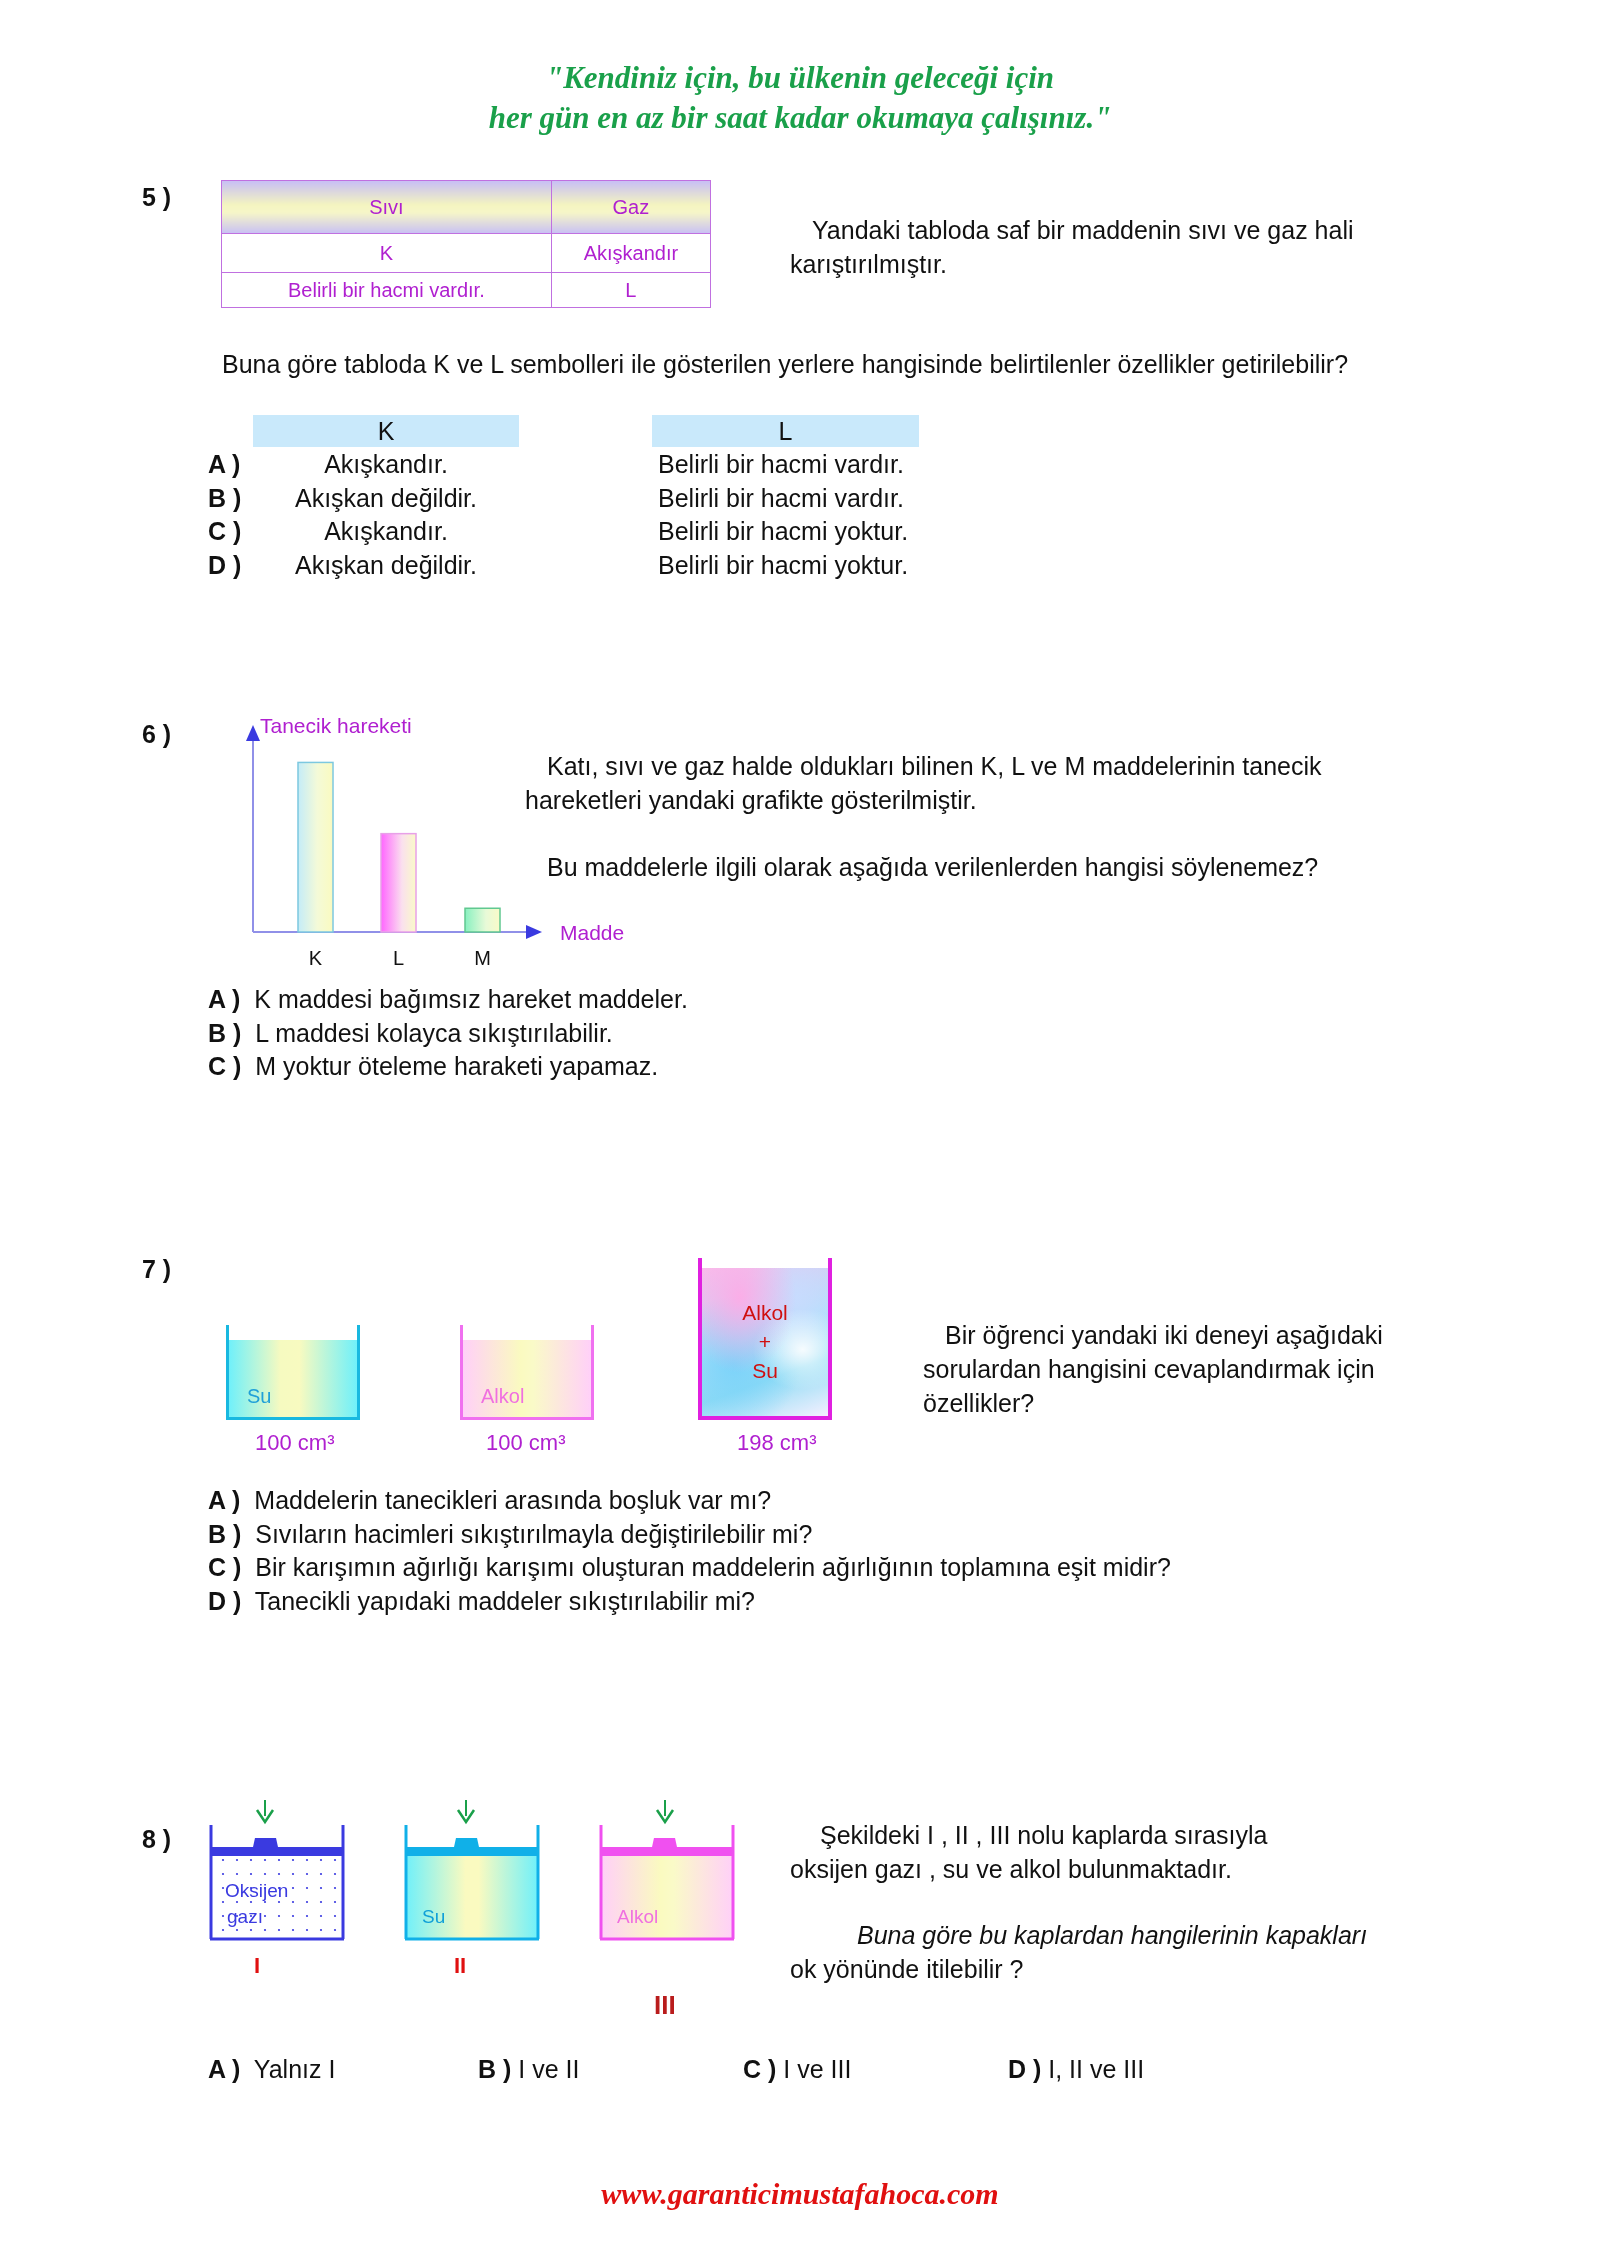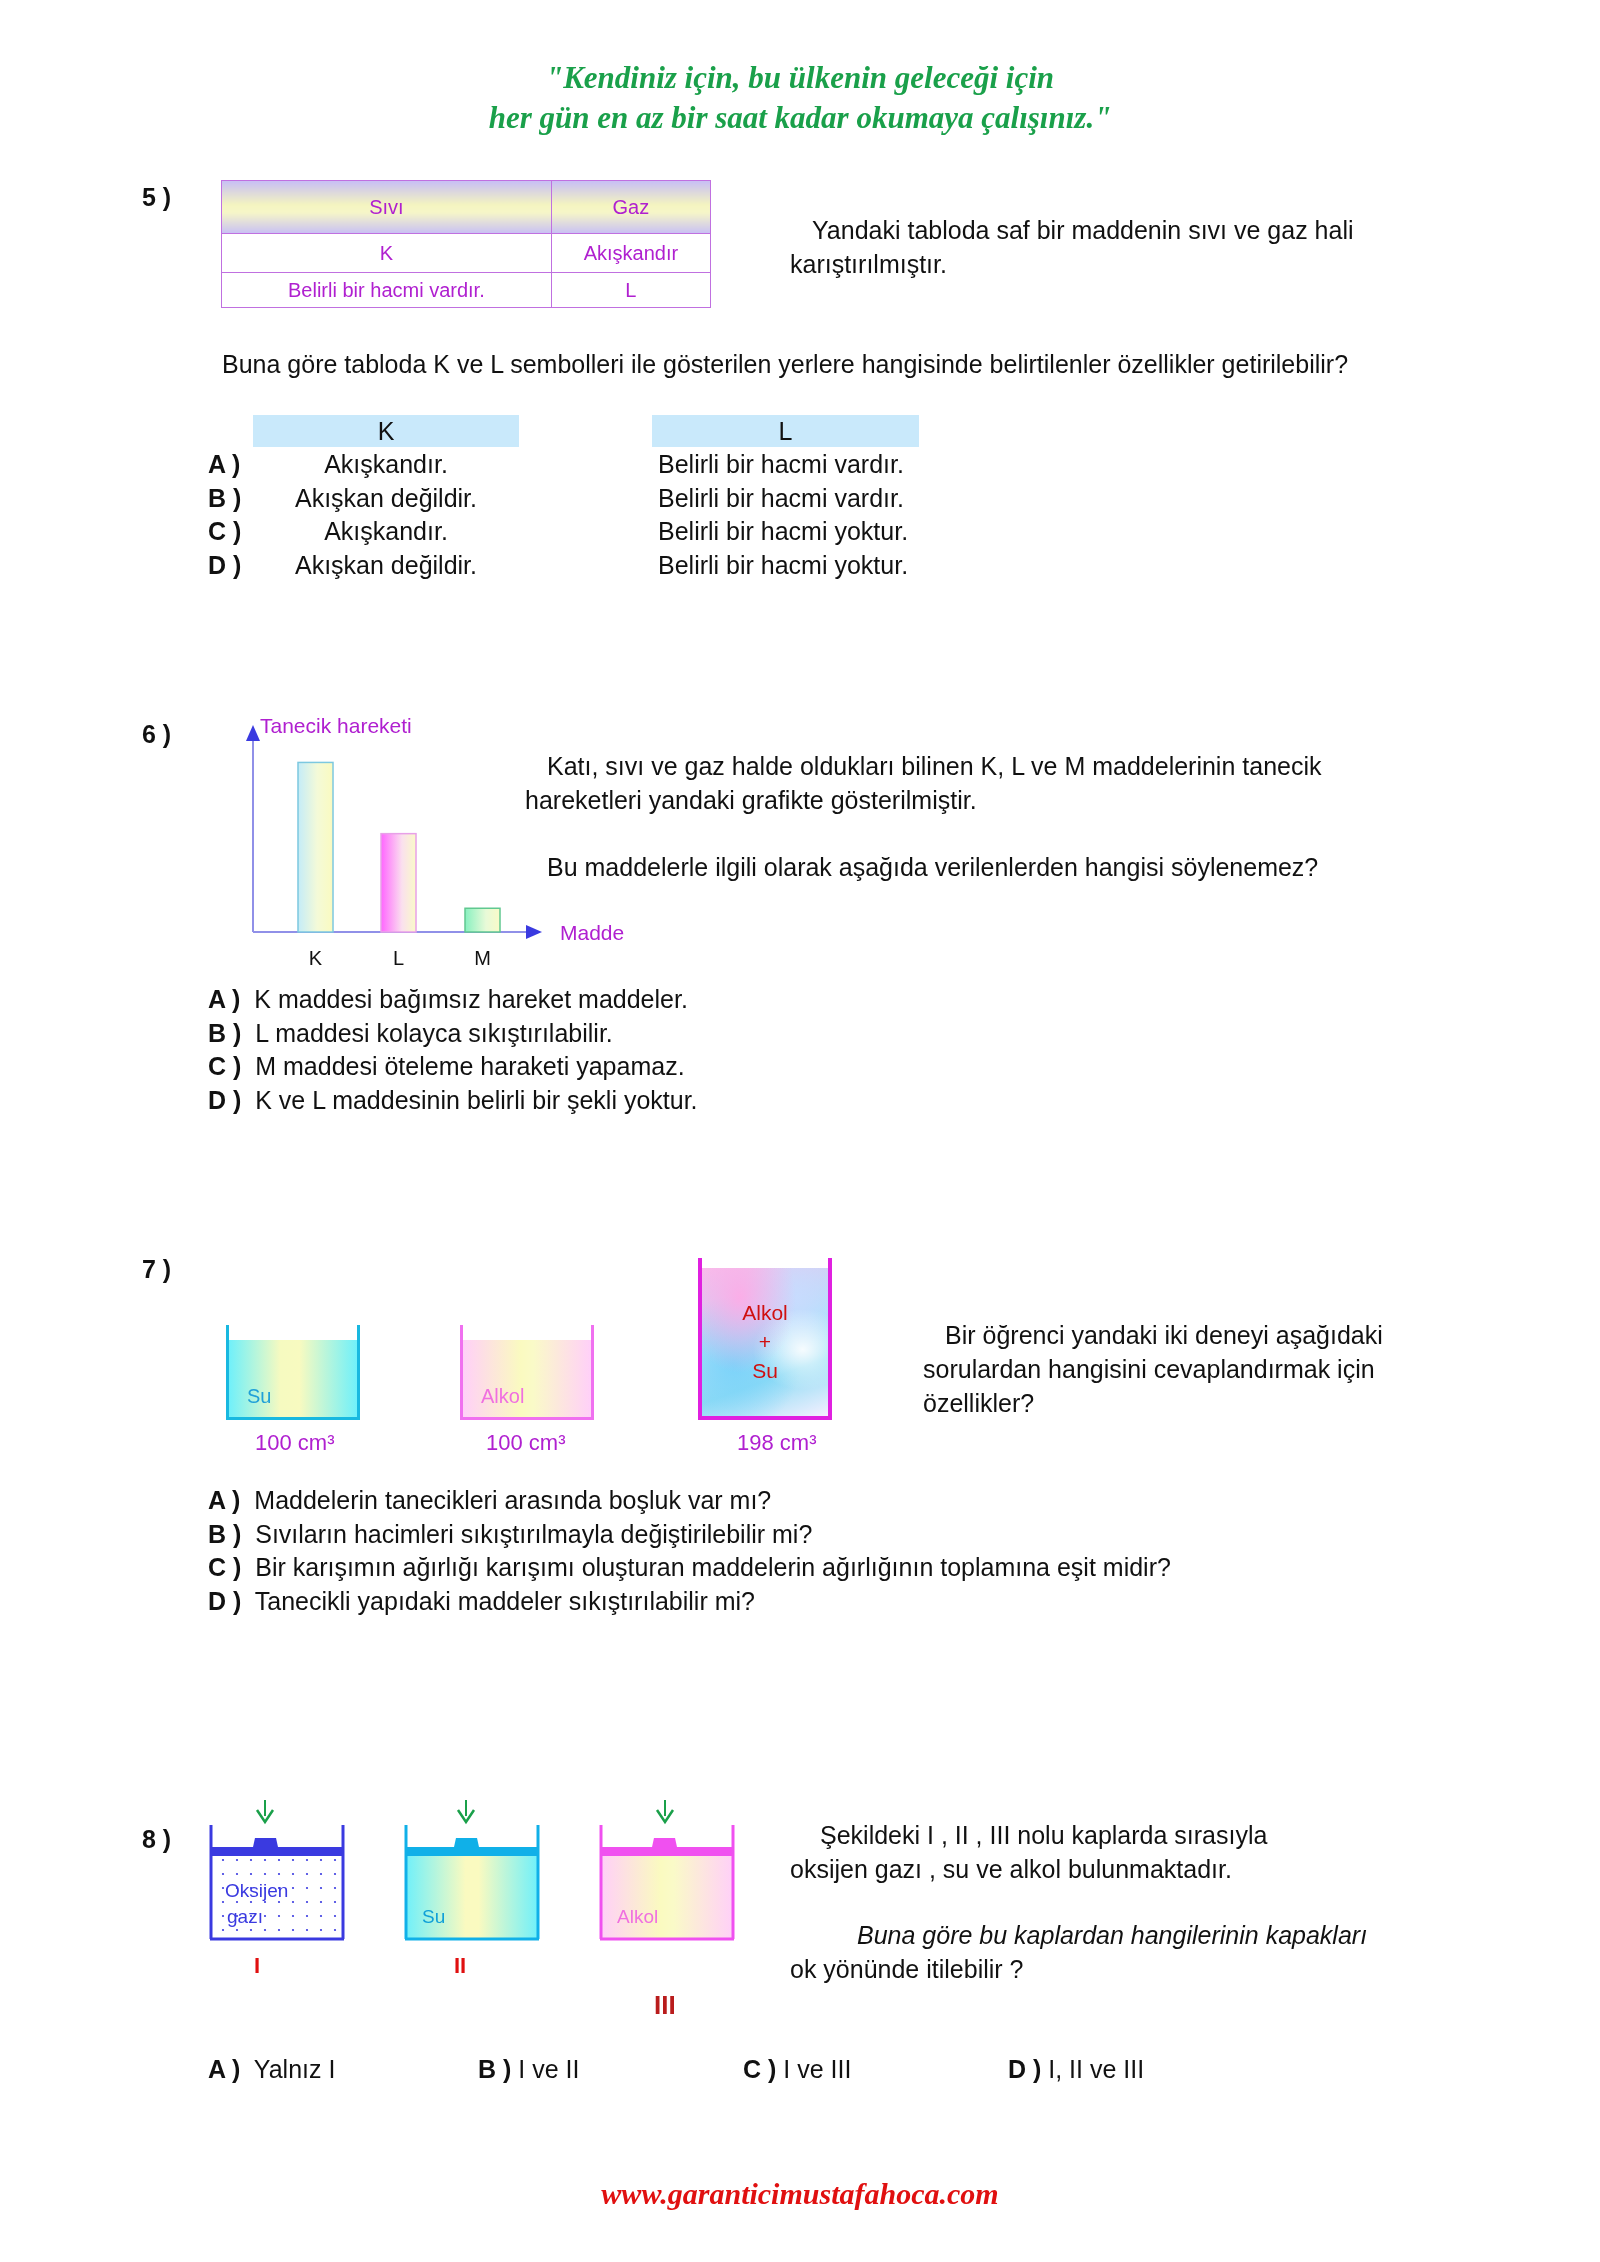--- a/index.html
+++ b/index.html
@@ -125,22 +125,21 @@
     </g>
 </svg>
 
 <div class="abs body-text" style="left:547px; top:749px;">Katı, sıvı ve gaz halde oldukları bilinen K, L ve M maddelerinin tanecik</div>
 <div class="abs body-text" style="left:525px; top:783px;">hareketleri yandaki grafikte gösterilmiştir.</div>
 <div class="abs body-text" style="left:547px; top:850px;">Bu maddelerle ilgili olarak aşağıda verilenlerden hangisi söylenemez?</div>
 
 <div class="abs" style="left:208px; top:983px;">
   <div class="opt-row"><span class="opt-letter">A )</span>&nbsp; <span>K maddesi bağımsız hareket maddeler.</span></div>
   <div class="opt-row"><span class="opt-letter">B )</span>&nbsp; <span>L maddesi kolayca sıkıştırılabilir.</span></div>
-  <div class="opt-row"><span class="opt-letter">C )</span>&nbsp; <span>M maddesi öteleme haraketi yapamaz.</span></div>
-  <div class="opt-row"><span class="opt-letter">D )</span>&nbsp; <span>K ve L maddesinin belirli bir şekli yoktur.</span></div>
+  <div class="opt-row"><span class="opt-letter">C )</span>&nbsp; <span>M yoktur öteleme haraketi yapamaz.</span></div>
 </div>
 
 <div class="abs qnum" style="left:142px; top:1255px;">7 )</div>
 
 <div class="abs" style="left:226px; top:1325px; width:134px; height:95px;">
   <div style="position:absolute; left:0; top:0; width:3px; height:95px; background:#18b8e0;"></div>
   <div style="position:absolute; right:0; top:0; width:3px; height:95px; background:#18b8e0;"></div>
   <div style="position:absolute; left:0; bottom:0; width:134px; height:3px; background:#18b8e0;"></div>
   <div style="position:absolute; left:3px; right:3px; top:15px; bottom:3px; background:linear-gradient(to right,#70f0fa 0%,#f6fac0 40%,#f8fac0 55%,#70f0fa 100%);"></div>
   <div class="beaker-label" style="position:absolute; left:21px; bottom:12px; color:#20a0d8;">Su</div>

